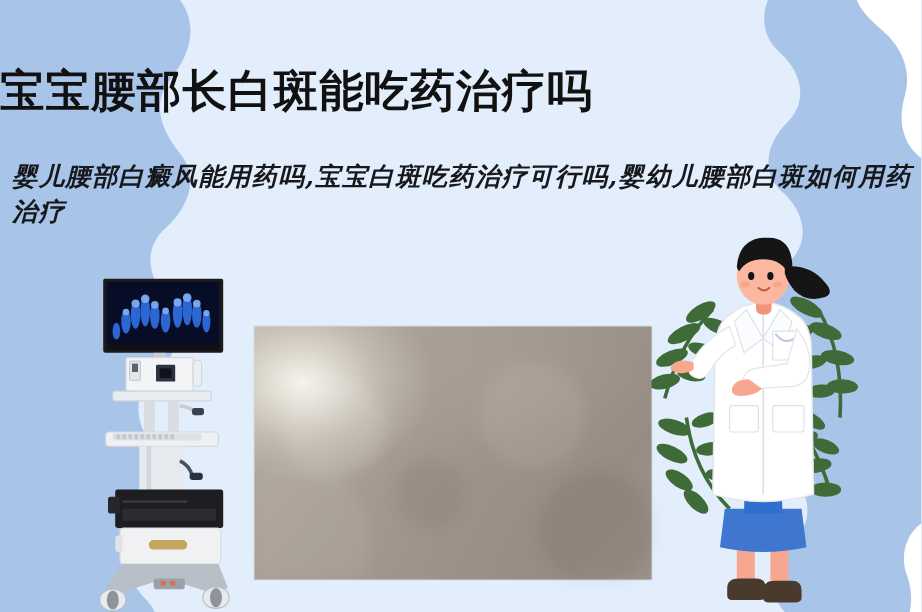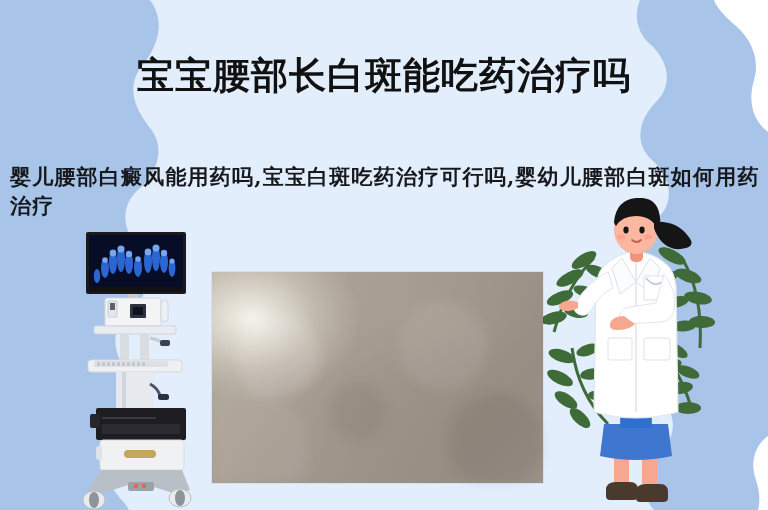--- a/index.html
+++ b/index.html
@@ -18,31 +18,30 @@
   .scallop{position:absolute;top:0;height:510px;pointer-events:none;}
   .scallop svg{display:block;height:510px;}
   #edge-left-blue{left:0;width:175px;}
   #edge-left-white{left:0;width:120px;}
   #edge-right-blue{right:0;width:150px;}
   #edge-right-white{right:0;width:72px;}
 
   
   #title{
     position:absolute;left:0;top:52px;width:768px;
-    text-align:center;
     font-size:37px;line-height:48px;font-weight:bold;
     letter-spacing:1px;color:#111111;
     font-family:"Liberation Sans","DejaVu Sans",sans-serif;
     z-index:40;white-space:nowrap;
   }
   #subtitle{
-    position:absolute;left:10px;top:162px;width:752px;
+    position:absolute;left:10px;top:132px;width:752px;
     font-size:21px;line-height:29px;color:#16181c;
     font-family:"DejaVu Serif","Liberation Serif",serif;
-    font-weight:600;letter-spacing:1.2px;
+    font-style:italic;font-weight:600;letter-spacing:1.2px;
     z-index:40;
   }
 
   
   #clinical-photo{
     position:absolute;left:212px;top:272px;width:331px;height:211px;
     z-index:30;
     background:
       radial-gradient(ellipse 46% 55% at 12% 22%, rgba(248,248,240,.95) 0%, rgba(236,232,218,.35) 42%, rgba(0,0,0,0) 72%),
       radial-gradient(ellipse 70% 60% at 78% 72%, rgba(150,138,126,.30) 0%, rgba(0,0,0,0) 70%),

